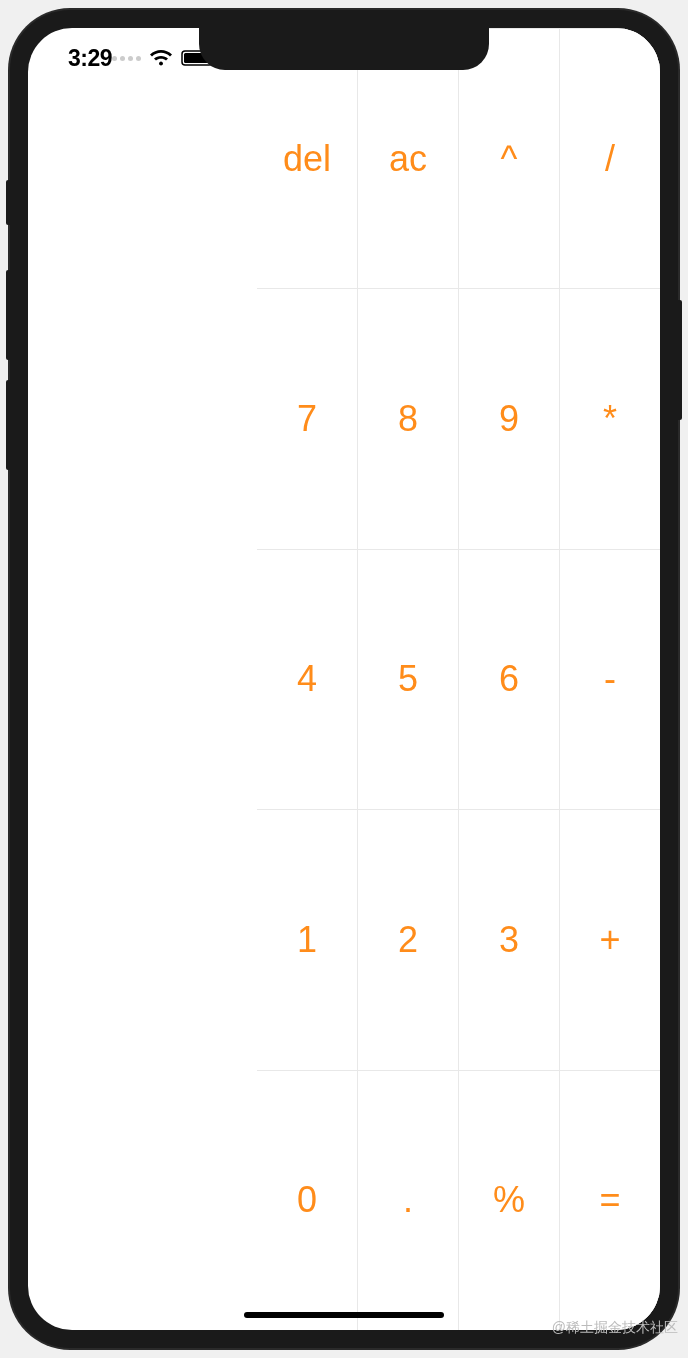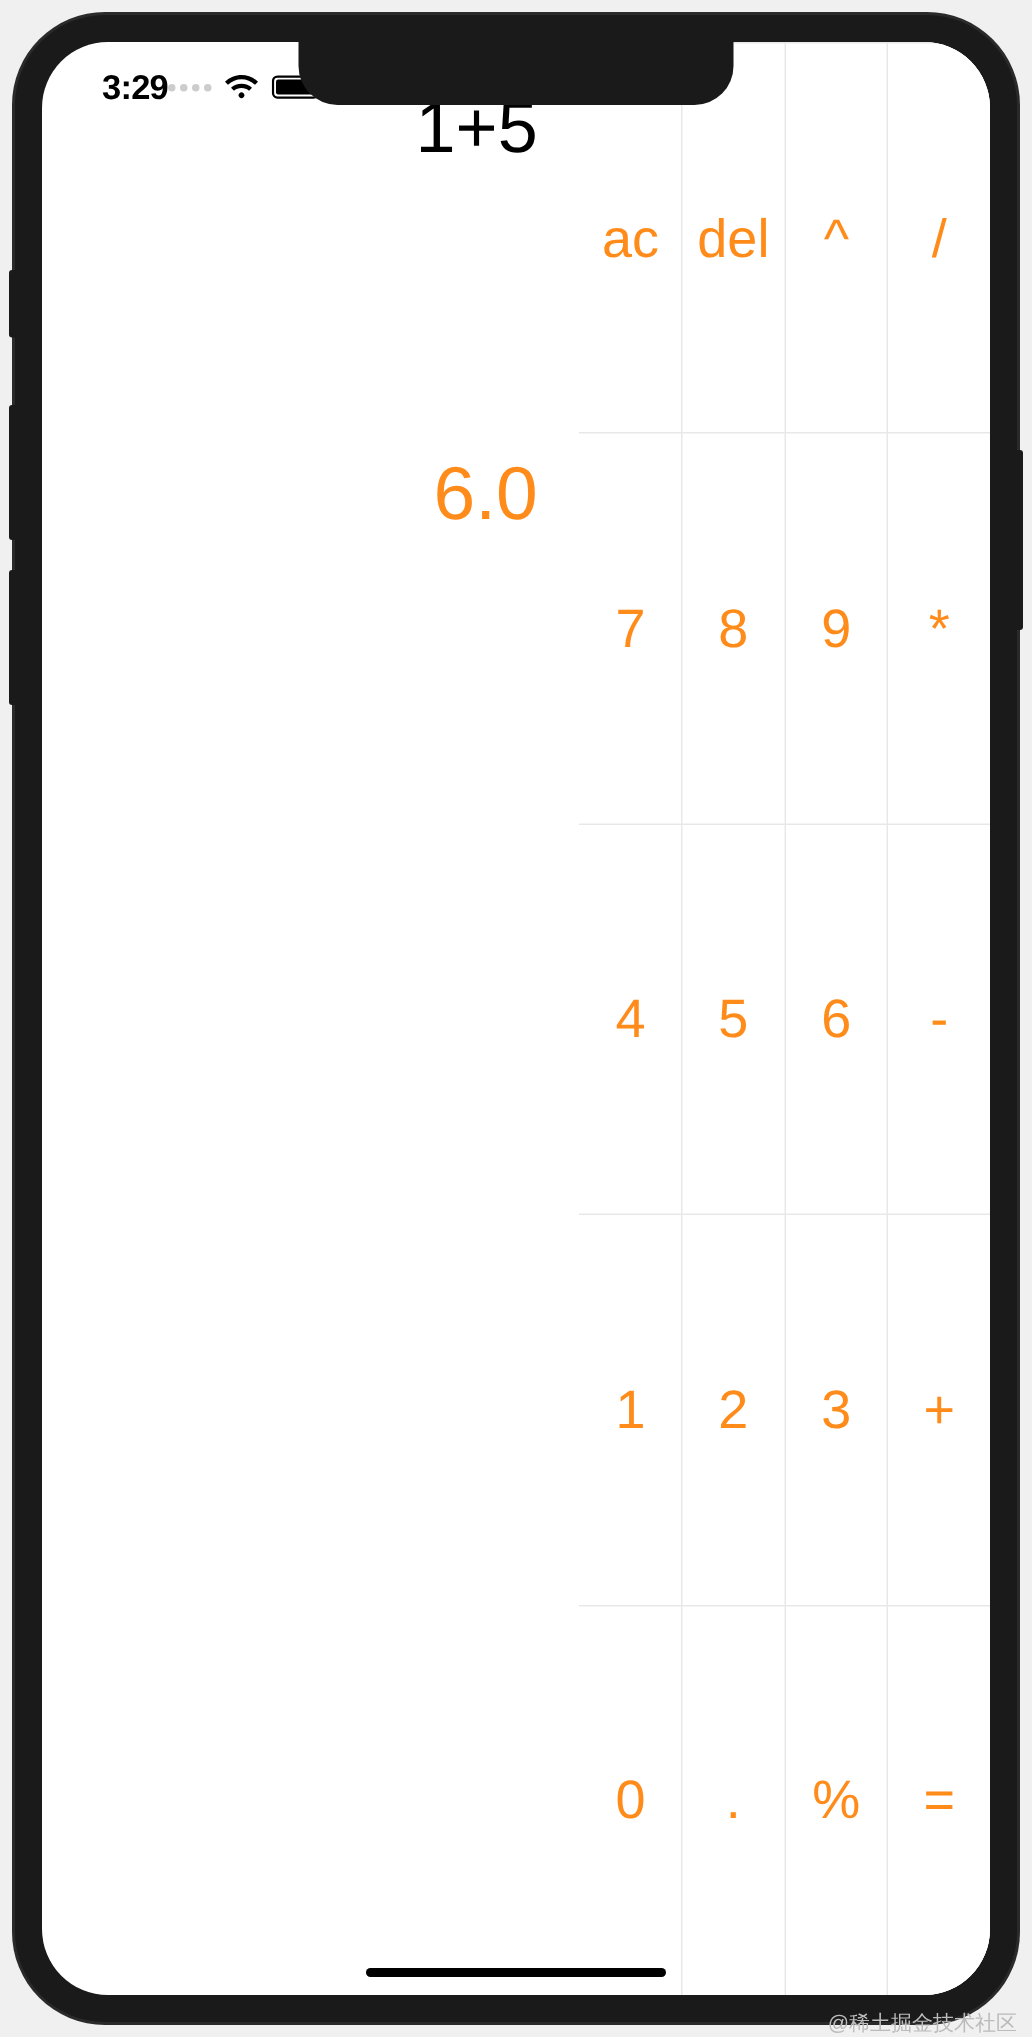--- a/index.html
+++ b/index.html
@@ -164,21 +164,21 @@
       transform: translateX(-50%);
       width: 200px;
       height: 6px;
       background: #000;
       border-radius: 3px;
       z-index: 20;
     }
     .watermark {
       position: absolute;
       right: 10px;
-      bottom: 0;
+      bottom: 21px;
       font-size: 14px;
       color: #bbb;
       z-index: 50;
     }
   </style>
 </head>
 <body>
 
 <div class="phone-frame">
   <div class="phone-buttons-left"></div>
@@ -206,28 +206,24 @@
         <span class="battery-icon">
           <svg width="36" height="18" viewBox="0 0 36 18">
               <rect x="1" y="2" width="30" height="14" rx="3" stroke="#000" stroke-width="1.5" fill="none"></rect>
               <rect x="3" y="4" width="26" height="10" rx="1.5" fill="#000"></rect>
               <rect x="32.5" y="6" width="2.5" height="6" rx="1" fill="#000"></rect>
             </svg>
         </span>
       </div>
     </div>
 
-    <div class="display-area">
-      <div class="expression">1+5</div>
-      <div class="result">6.0</div>
-    </div>
 
     <div class="keypad">
+      <div class="key">del</div>
       <div class="key">ac</div>
-      <div class="key">del</div>
       <div class="key">^</div>
       <div class="key">/</div>
 
       <div class="key">7</div>
       <div class="key">8</div>
       <div class="key">9</div>
       <div class="key">*</div>
 
       <div class="key">4</div>
       <div class="key">5</div>

